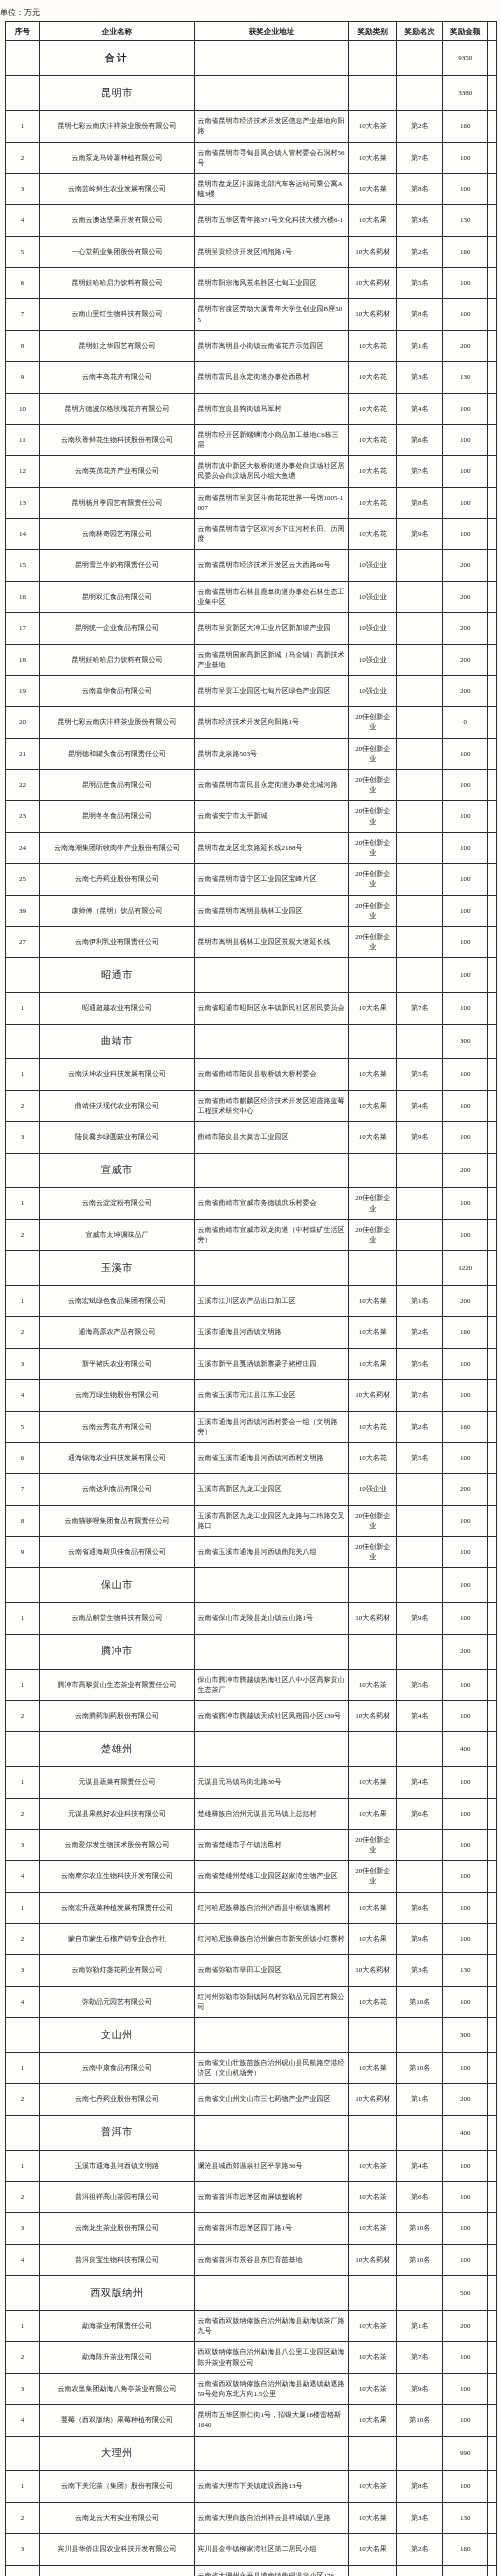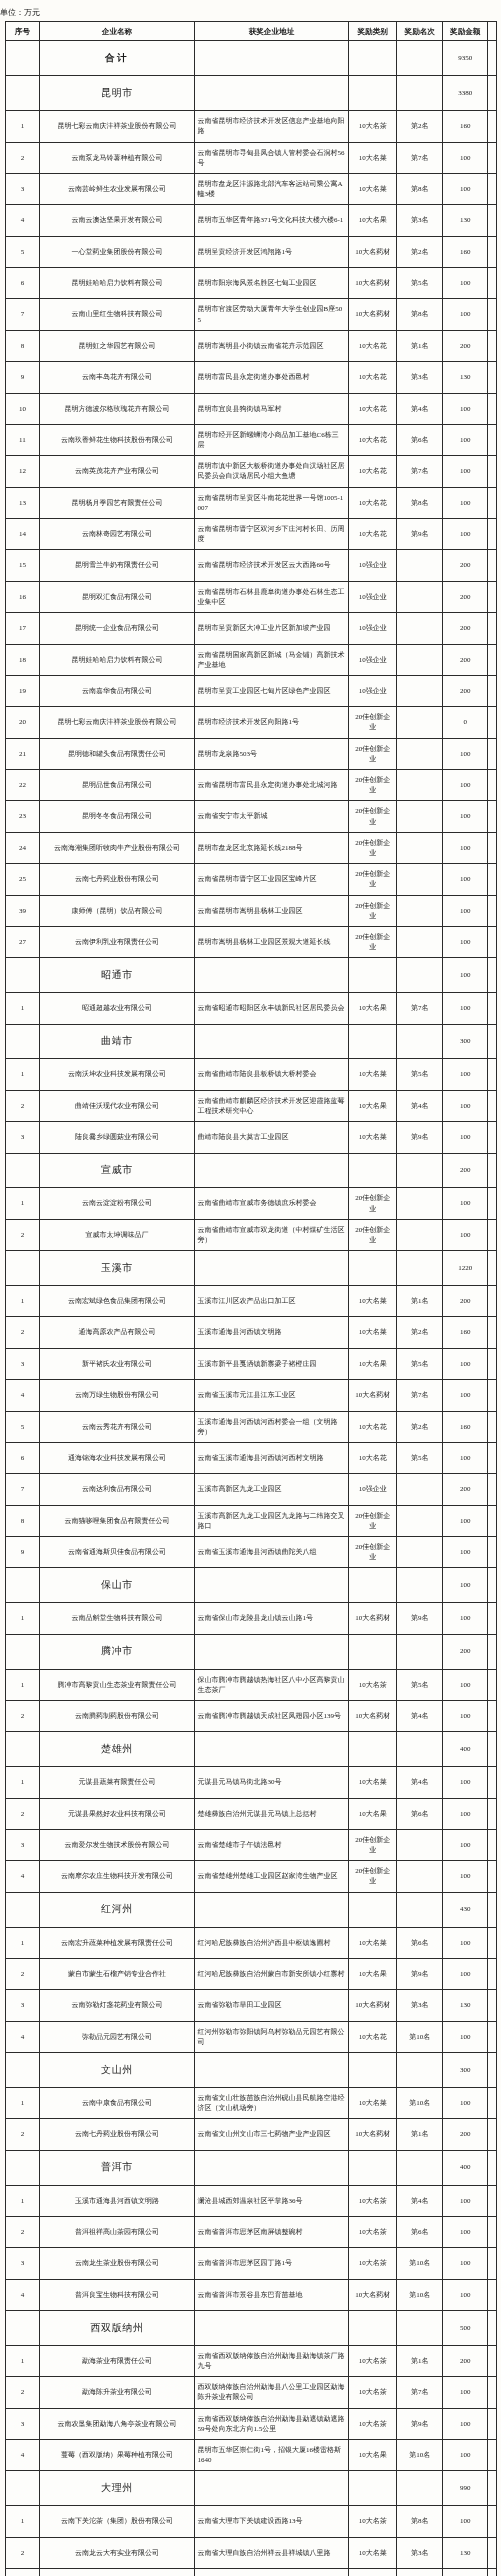--- a/index.html
+++ b/index.html
@@ -604,29 +604,20 @@
         </tr>
         <tr class="data-row">
           <td>4</td>
           <td>云南摩尔农庄生物科技开发有限公司</td>
           <td class="addr">云南省楚雄州楚雄工业园区赵家湾生物产业区</td>
           <td>20佳创新企业</td>
           <td></td>
           <td class="amt">100</td>
           <td></td>
         </tr>
-        <tr class="city-row">
-          <td></td>
-          <td class="city-name">红河州</td>
-          <td></td>
-          <td></td>
-          <td></td>
-          <td class="amt">430</td>
-          <td></td>
-        </tr>
         <tr class="data-row">
           <td>1</td>
           <td>云南宏升蔬菜种植发展有限责任公司</td>
           <td class="addr">红河哈尼族彝族自治州泸西县中枢镇逸圃村</td>
           <td>10大名菜</td>
           <td>第6名</td>
           <td class="amt">100</td>
           <td></td>
         </tr>
         <tr class="data-row">

